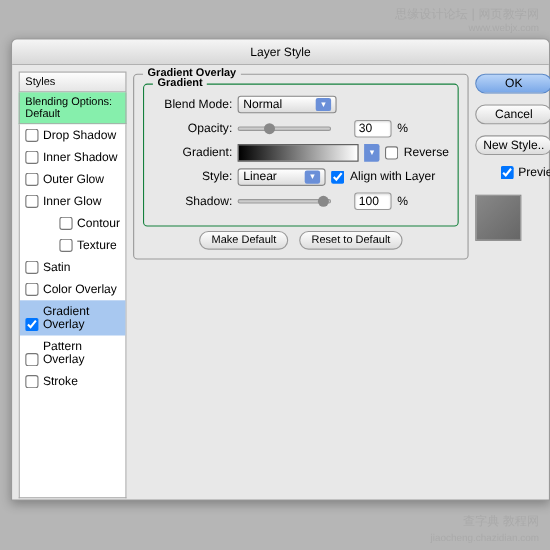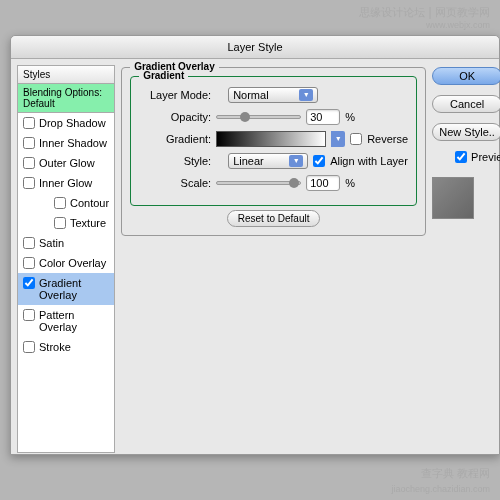--- a/index.html
+++ b/index.html
@@ -6,35 +6,35 @@
 body { background: #b6b6b6; width: 500px; height: 500px; overflow: hidden; }
 .watermark-top { position: absolute; top: 5px; right: 10px; color: #aaa; font-size: 12px; }
 .watermark-bottom { position: absolute; bottom: 5px; right: 10px; color: #aaa; font-size: 12px; text-align: right; }
 .window { position: absolute; top: 35px; left: 10px; right: 0; bottom: 45px; background: #e8e8e8; border: 1px solid #999; border-radius: 5px 5px 0 0; box-shadow: 0 3px 10px rgba(0,0,0,0.3); }
 .titlebar { background: linear-gradient(#f5f5f5, #d8d8d8); border-bottom: 1px solid #aaa; text-align: center; padding: 4px; border-radius: 5px 5px 0 0; font-size: 12px; }
 .content { display: flex; height: calc(100% - 25px); }
 .sidebar { width: 125px; border-right: none; padding: 6px 0 0 6px; }
 .sidebar-header { background: linear-gradient(#fdfdfd, #e5e5e5); border: 1px solid #aaa; padding: 3px 5px; font-size: 10px; }
 .sidebar-sub { background: #86efac; border: 1px solid #aaa; border-top: none; padding: 3px 5px; font-size: 10px; }
 .style-list { background: #fff; border: 1px solid #aaa; border-top: none; height: 340px; }
-.style-item { padding: 4px 5px; display: flex; align-items: flex-start; gap: 4px; }
+.style-item { padding: 4px 5px; display: flex; align-items: flex-end; gap: 4px; }
 .style-item.indent { padding-left: 36px; }
 .style-item.selected { background: #a8c8f0; }
 .style-item input[type=checkbox] { margin: 0; }
 .main { flex: 1; padding: 8px 6px; }
 .fieldset { border: 1px solid #999; border-radius: 4px; padding: 8px; margin-bottom: 6px; position: relative; }
 .fieldset-label { position: absolute; top: -7px; left: 8px; background: #e8e8e8; padding: 0 4px; font-weight: bold; font-size: 10px; }
 .inner-fieldset { border: 1px solid #15803d; border-radius: 4px; padding: 10px 8px 8px; position: relative; }
 .row { display: flex; align-items: center; margin-bottom: 6px; gap: 5px; }
 .row-label { width: 72px; text-align: right; }
-.select { background: linear-gradient(#fff, #ddd); border: 1px solid #888; border-radius: 3px; padding: 1px 4px; display: flex; align-items: center; justify-content: space-between; min-width: 80px; margin-left: 12px; }
+.select { background: linear-gradient(#fff, #ddd); border: 1px solid #888; border-radius: 3px; padding: 1px 4px; display: flex; align-items: center; justify-content: space-between; min-width: 80px; }
 .select-arrow { background: #6a8fd8; color: #fff; width: 14px; text-align: center; border-radius: 2px; font-size: 8px; line-height: 12px; }
 .slider { width: 85px; height: 4px; background: #ccc; border: 1px solid #999; border-radius: 2px; position: relative; }
 .slider-thumb { width: 10px; height: 10px; background: #888; border-radius: 50%; position: absolute; top: -4px; }
-.num-input { width: 34px; border: 1px solid #999; border-radius: 3px; padding: 1px 3px; background: #fff; text-align: left; box-shadow: inset 0 1px 2px rgba(0,0,0,0.15); }
+.num-input { width: 34px; border: 1px solid #999; border-radius: 3px; padding: 1px 3px; background: #fff; text-align: left; box-shadow: inset 0 1px 2px rgba(0,0,0,0.15); margin-left: 16px; }
 .gradient-bar { width: 110px; height: 16px; border: 1px solid #555; background: linear-gradient(to right, #000, #fff); }
 .grad-arrow { background: #6a8fd8; color: #fff; width: 14px; height: 16px; text-align: center; font-size: 8px; line-height: 16px; border-radius: 0 2px 2px 0; }
 .angle-dial { width: 30px; height: 30px; border: 1px solid #999; border-radius: 50%; background: #f5f5f5; position: relative; }
 .angle-line { position: absolute; width: 13px; height: 1px; background: #555; top: 14px; left: 15px; transform-origin: left center; transform: rotate(-43deg); }
 .btn-row { display: flex; gap: 10px; justify-content: center; margin-top: 4px; }
 .mac-btn { background: linear-gradient(#fdfdfd, #ddd); border: 1px solid #999; border-radius: 10px; padding: 2px 10px; font-size: 10px; }
 .right-panel { width: 75px; padding: 8px 4px 0 0; display: flex; flex-direction: column; gap: 10px; align-items: flex-start; }
 .right-btn { width: 70px; background: linear-gradient(#fdfdfd, #ddd); border: 1px solid #999; border-radius: 10px; padding: 2px 6px; text-align: center; font-size: 11px; }
 .right-btn.primary { background: linear-gradient(#b8d4f8, #7aa8e8); border-color: #5a88c8; }
 .preview-check { display: flex; align-items: center; gap: 4px; font-size: 11px; margin-left: 23px; }
@@ -106,21 +106,21 @@
         </div>
     </div>
 
     <div class="main">
       <div class="fieldset">
         <div class="fieldset-label">Gradient Overlay</div>
         <div class="inner-fieldset">
           <div class="fieldset-label">Gradient</div>
 
           <div class="row">
-            <div class="row-label">Layer Mode:</div>
+            <div class="row-label">Blend Mode:</div>
             <div class="select" style="width:90px">
               <span>Normal</span>
               <span class="select-arrow">▾</span>
             </div>
           </div>
 
           <div class="row">
             <div class="row-label">Opacity:</div>
             <div class="slider">
                 <div class="slider-thumb" style="left:23px"></div>
@@ -142,29 +142,30 @@
             <div class="select" style="width:70px">
               <span>Linear</span>
               <span class="select-arrow">▾</span>
             </div>
             <input type="checkbox" checked="" style="">
             <span>Align with Layer</span>
           </div>
 
 
           <div class="row">
-            <div class="row-label">Scale:</div>
+            <div class="row-label">Shadow:</div>
             <div class="slider">
                 <div class="slider-thumb" style="left:72px"></div>
               </div>
             <div class="num-input">100</div>
             <span>%</span>
           </div>
         </div>
         <div class="btn-row">
+          <button class="mac-btn">Make Default</button>
           <button class="mac-btn">Reset to Default</button>
         </div>
       </div>
     </div>
 
     <div class="right-panel">
       <button class="right-btn primary">OK</button>
       <button class="right-btn">Cancel</button>
       <button class="right-btn">New Style..</button>
       <label class="preview-check">

